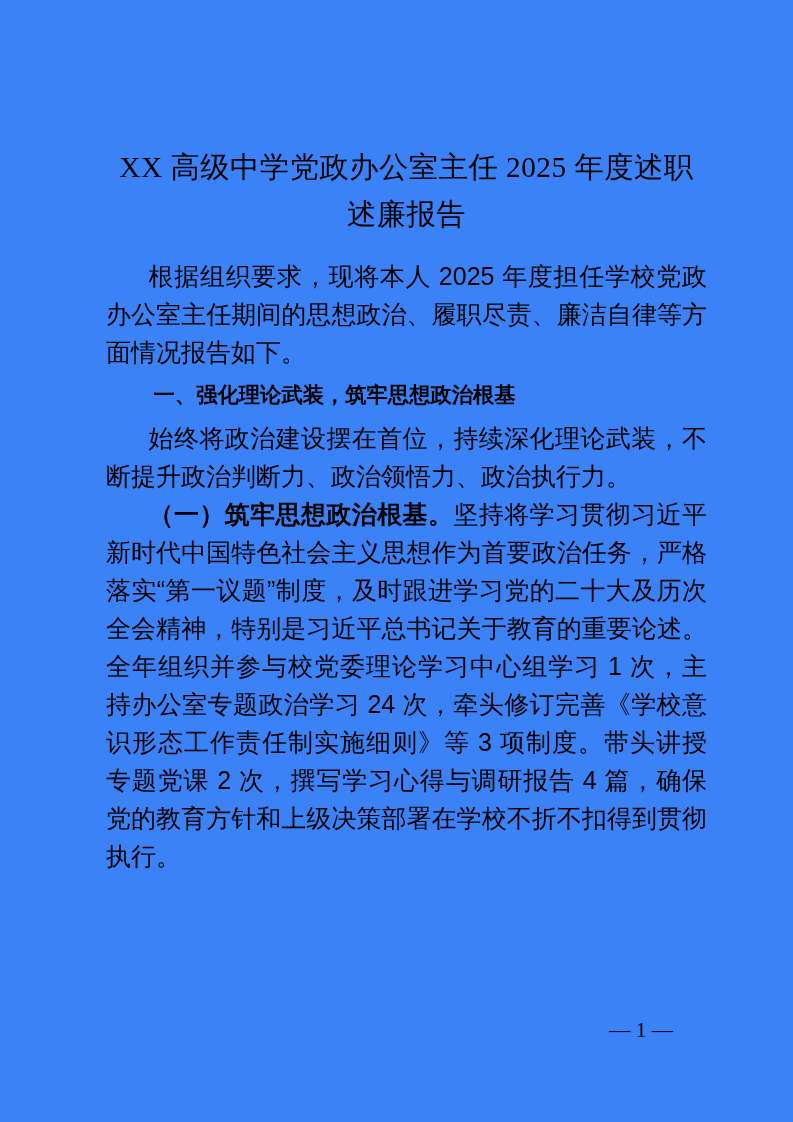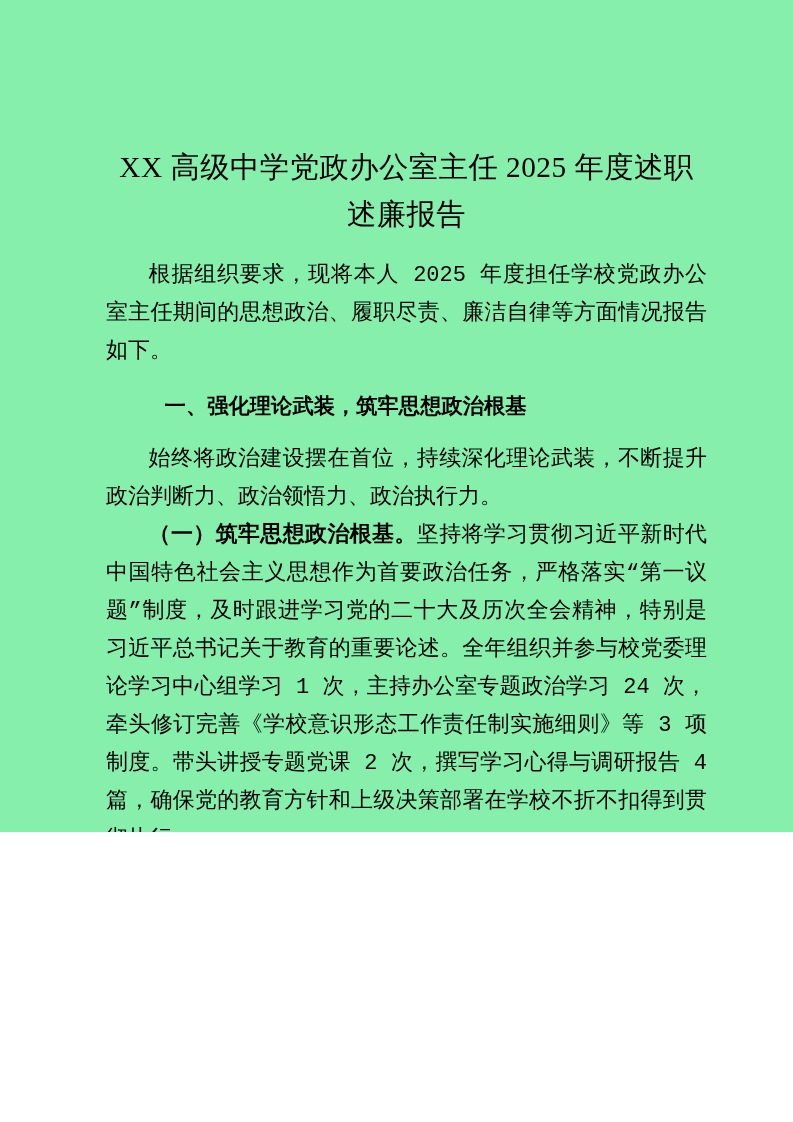--- a/index.html
+++ b/index.html
@@ -3,22 +3,22 @@
 <meta charset="utf-8">
 <style>
   html, body {
     margin: 0;
     padding: 0;
     background: #ffffff;
   }
   .page {
     position: relative;
     width: 793px;
-    height: 832px;
-    background: #86efac;
+    height: 1122px;
+    background: #3b82f6;
     color: #000000;
     overflow: hidden;
   }
   .content {
     position: absolute;
     left: 106px;
     top: 0;
     width: 601px;
   }
   h1.doc-title {
@@ -27,31 +27,31 @@
     font-family: "Liberation Serif", "DejaVu Serif", serif;
     font-size: 29.3px;
     font-weight: 400;
     line-height: 47px;
     text-align: center;
     letter-spacing: 0.5px;
   }
   p.body-para {
     margin: 0;
     padding: 0;
-    font-family: Liberation Mono, monospace;
-    font-size: 22px;
+    font-family: Liberation Sans, sans-serif;
+    font-size: 25px;
     font-weight: 400;
     line-height: 38px;
     text-align: justify;
     text-justify: inter-character;
     text-align-last: left;
     text-indent: 42.6px;
   }
   p.section-heading {
-    margin: 16px;
+    margin: 5px;
     padding: 0;
     font-family: "Liberation Sans", "DejaVu Sans", sans-serif;
     font-size: 21.3px;
     font-weight: 700;
     line-height: 38px;
     text-indent: 42.6px;
   }
   .lead {
     font-weight: 700;
   }

